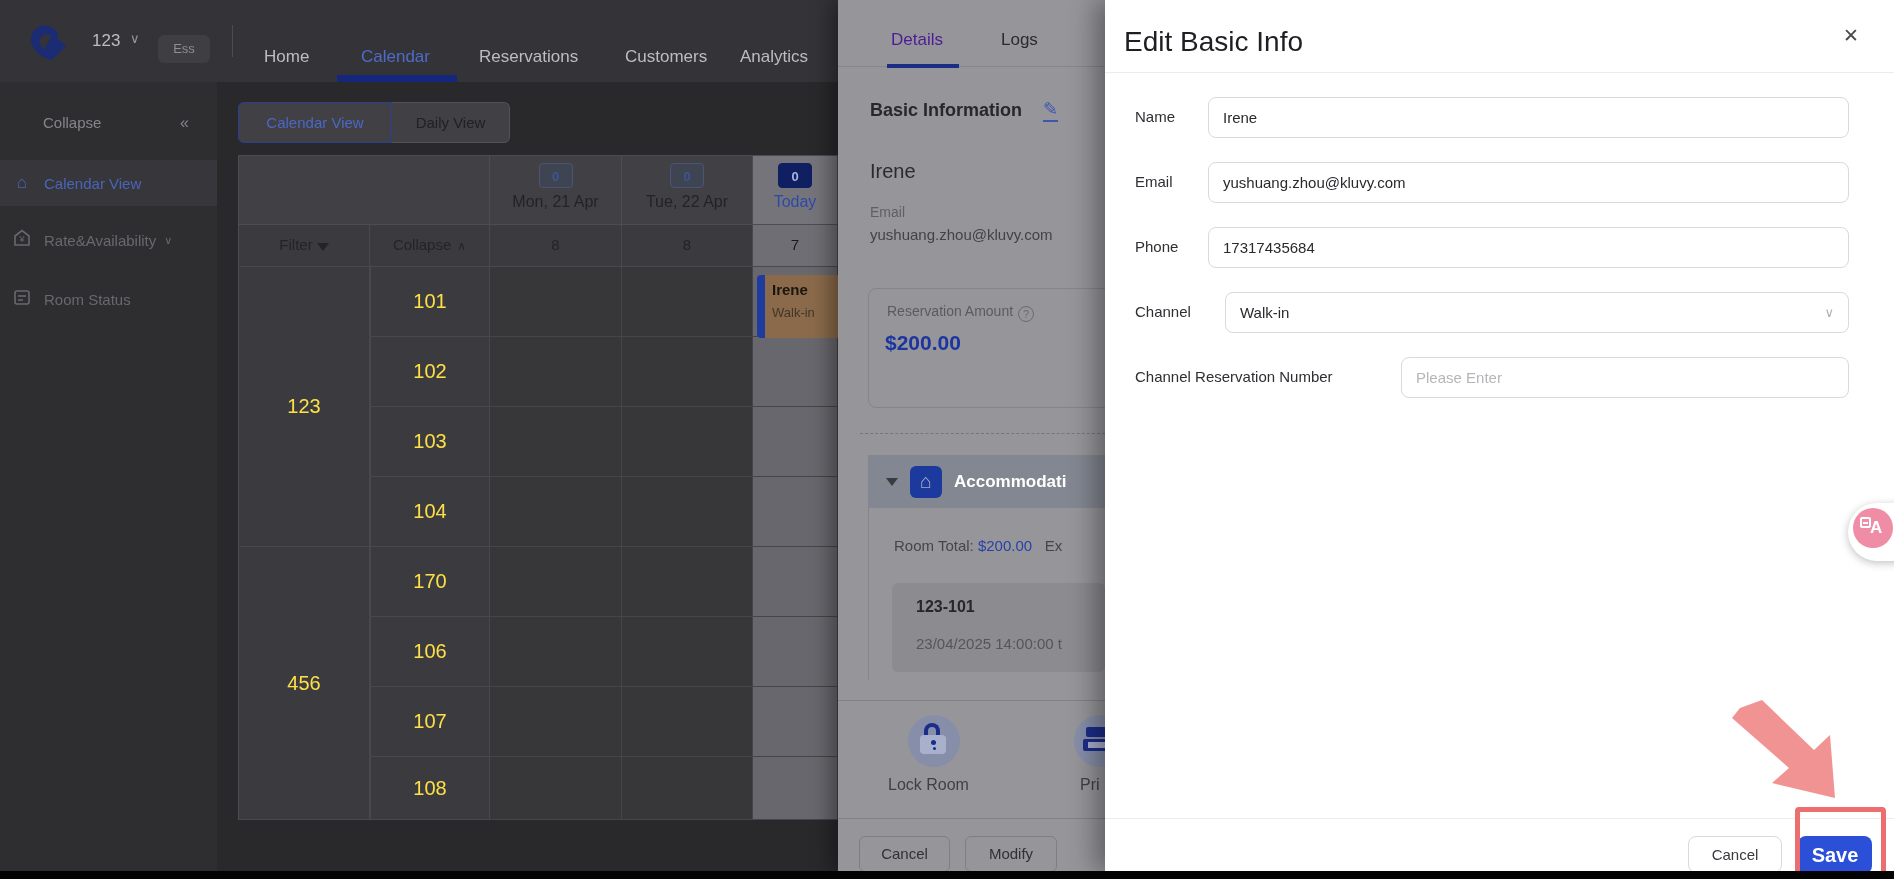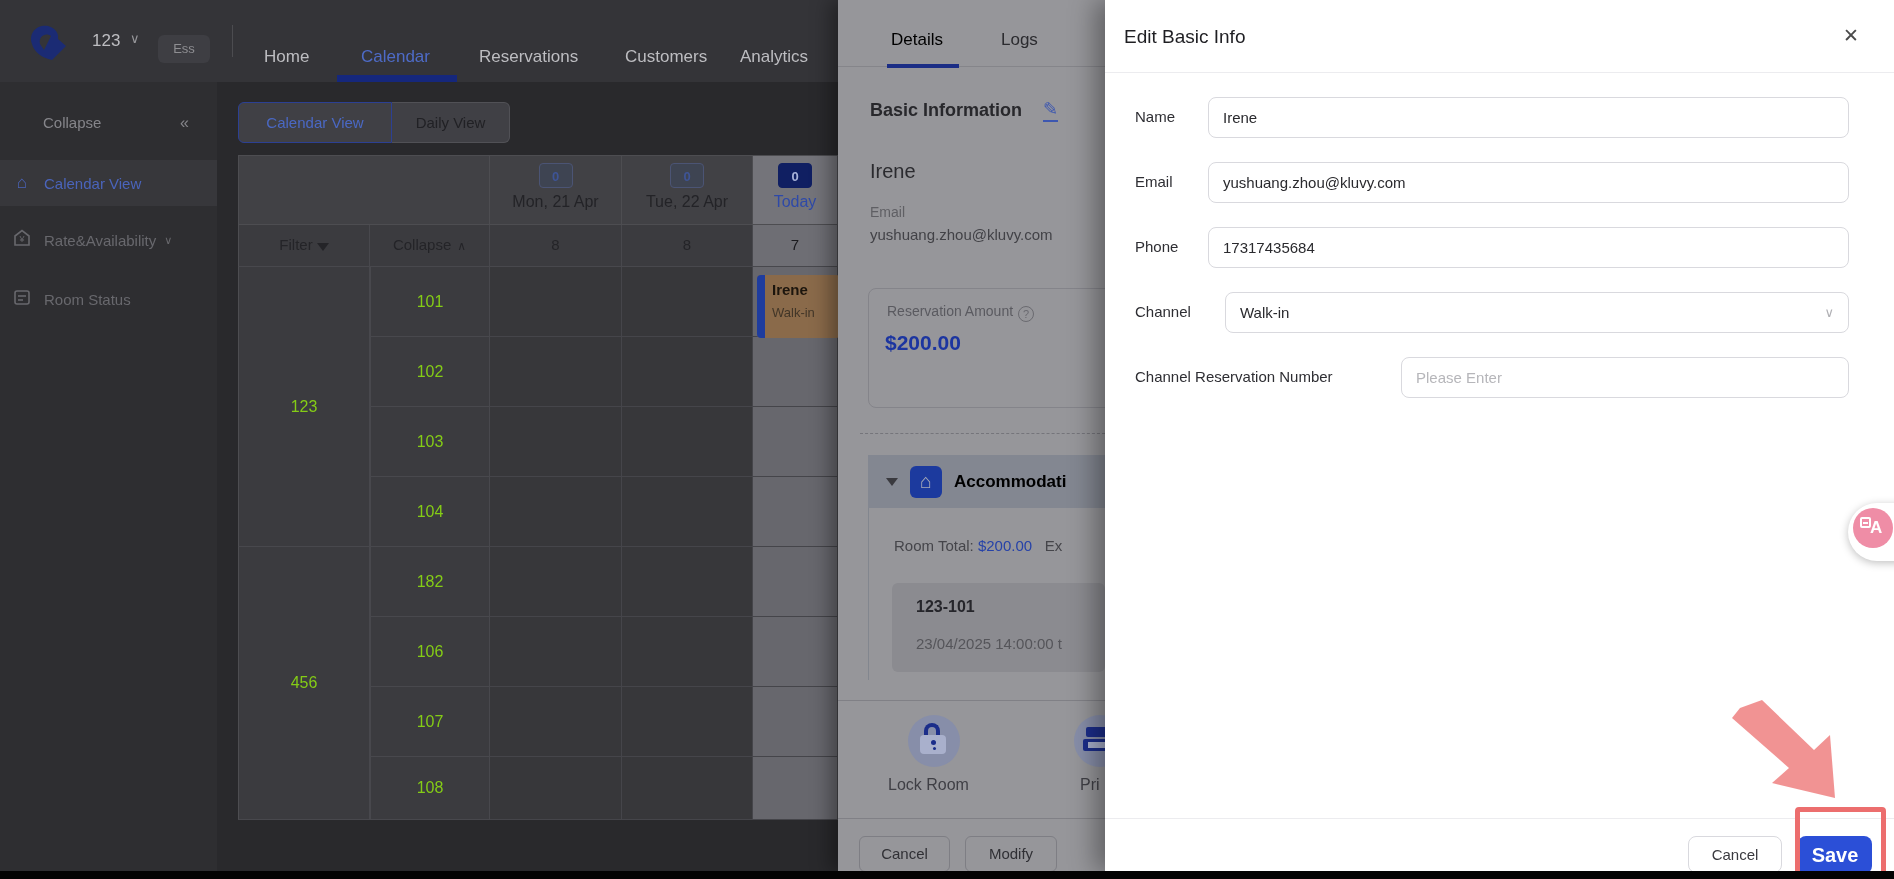--- a/index.html
+++ b/index.html
@@ -50,21 +50,21 @@
   .first { border-left:1px solid #4d4d51 !important; }
   .day-badge { display:inline-block; min-width:34px; height:25px; line-height:25px;
                border-radius:4px; background:#3e4452; border:1px solid #4b5474;
                color:#3e5496; font-size:13px; font-weight:bold; text-align:center; }
   .day-badge.today { background:#101f62; border-color:#101f62; color:#a9b3da; }
   .day-label { font-size:16px; color:#232327; text-align:center; margin-top:5px; }
   .day-label.today { color:#2e49a8; }
   .hdr-inner { text-align:center; padding-top:7px; }
 
   .body-cell { position:absolute; background:#3b3b3f; border:1px solid #48484d;
-               border-top:none; color:#84cc16; font-size:16px; display:flex;
+               border-top:none; color:#fde047; font-size:20px; display:flex;
                align-items:center; justify-content:center; }
   .day-col-cell { position:absolute; background:#37373a; border-right:1px solid #45454a;
                   border-bottom:1px solid #45454a; }
   .day-col-cell.today { background:#67676d; }
 
   #resv-block { left:519px; top:190px; width:83px; height:63px; background:#8a6a4a;
                 border-radius:4px; overflow:hidden; cursor:pointer; }
   #resv-bar { position:absolute; left:0; top:0; width:8px; height:63px; background:#1e3c9e; }
   #resv-name { position:absolute; left:15px; top:6px; font-size:15px; font-weight:bold;
                color:#1c150d; }
@@ -86,21 +86,21 @@
   .rng-arrow { color:#55555a; margin:0 8px; cursor:pointer; }
   .funnel { display:inline-block; width:0; height:0; border-left:6px solid transparent;
             border-right:6px solid transparent; border-top:8px solid #242428;
             position:relative; top:1px; margin-left:4px; }
   .chev { font-size:12px; color:#242428; margin-left:6px; }
 
   
   #drawer { left:838px; top:0; width:1056px; height:872px; background:#96969a; z-index:5;
             box-shadow:-8px 0 18px rgba(0,0,0,.35); }
   .dtab { position:absolute; top:30px; font-size:17px; cursor:pointer; }
-  #dtab-details { left:53px; color:#000000; }
+  #dtab-details { left:53px; color:#4c1d95; }
   #dtab-logs { left:163px; color:#2b2b2f; }
   #dtab-line { position:absolute; left:0; top:66px; width:267px; height:1px; background:#85858a; }
   #dtab-active { position:absolute; left:49px; top:64px; width:72px; height:4px; background:#1b2d85; }
   #d-basic { position:absolute; left:32px; top:100px; font-size:18px; font-weight:bold; color:#28282c; }
   #d-pencil { position:absolute; left:205px; top:98px; color:#3d57b0; font-size:18px;
               border-bottom:2px solid #3d57b0; cursor:pointer; }
   #d-guest { position:absolute; left:32px; top:160px; font-size:20px; color:#2b2b2f; }
   #d-email-lb { position:absolute; left:32px; top:204px; font-size:14px; color:#5f5f64; }
   #d-email { position:absolute; left:32px; top:226px; font-size:15px; color:#424247; }
   #d-card { position:absolute; left:30px; top:288px; width:260px; height:120px;
@@ -110,21 +110,21 @@
            border-radius:50%; text-align:center; line-height:15px; font-size:11px;
            color:#6a6a70; margin-left:5px; vertical-align:-2px; }
   #d-amount { position:absolute; left:16px; top:42px; font-size:21px; font-weight:bold; color:#1c35a0; }
   #d-dash { position:absolute; left:22px; top:433px; width:245px; border-top:1px dashed #75757b; }
   #d-accom { position:absolute; left:30px; top:455px; width:237px; height:53px; background:#838791;
              display:flex; align-items:center; }
   .caret-down { width:0; height:0; border-left:6px solid transparent; border-right:6px solid transparent;
                 border-top:8px solid #3a3a3f; margin:0 12px 0 18px; }
   #accom-tile { width:32px; height:32px; background:#1c3a9e; border-radius:6px; color:#a7abb8;
                 text-align:center; line-height:30px; font-size:20px; margin-right:12px; }
-  #d-accom-tt { font-size:17px; font-weight:bold; color:#000000; white-space:nowrap; }
+  #d-accom-tt { font-size:17px; font-weight:bold; color:#ffffff; white-space:nowrap; }
   #d-sect-edge { position:absolute; left:30px; top:508px; width:1px; height:172px; background:#82868e; }
   #d-roomtotal { position:absolute; left:56px; top:537px; font-size:15px; color:#45454a; white-space:nowrap; }
   #d-roomtotal b { color:#2642a8; font-weight:normal; }
   #d-roomcard { position:absolute; left:54px; top:583px; width:213px; height:89px;
                 background:#8b8b90; border-radius:6px; }
   #d-roomno { position:absolute; left:24px; top:15px; font-size:16px; font-weight:bold; color:#26262b; }
   #d-roomdate { position:absolute; left:24px; top:52px; font-size:15px; color:#55555a; white-space:nowrap; }
   .d-div { position:absolute; left:0; width:267px; height:1px; background:#808086; }
   .act-circle { position:absolute; width:52px; height:52px; border-radius:50%; background:#878ea9;
                 cursor:pointer; }
@@ -140,21 +140,21 @@
   .prn-b { position:absolute; left:9px; top:24px; width:30px; height:12px; background:#1b2d8a;
            border-radius:2px; }
   .prn-c { position:absolute; left:14px; top:27px; width:20px; height:6px; background:#a9b0cc; }
   .d-btn { position:absolute; top:836px; height:36px; background:#96969a; border:1px solid #7e7e84;
            border-radius:6px; font-size:15px; color:#303035; text-align:center; line-height:34px;
            cursor:pointer; }
 
   
   #modal { left:1105px; top:0; width:789px; height:872px; background:#ffffff; z-index:10;
            box-shadow:-10px 0 24px rgba(0,0,0,.35); }
-  #m-title { position:absolute; left:19px; top:26px; font-size:19px; font-weight:500; color:#1f1f23; }
+  #m-title { position:absolute; left:19px; top:26px; font-size:28px; font-weight:500; color:#1f1f23; }
   #m-close { position:absolute; left:738px; top:24px; font-size:19px; color:#4a4a4a; cursor:pointer; }
   .m-div { position:absolute; left:0; width:789px; height:1px; background:#ececef; }
   .m-label { position:absolute; left:30px; font-size:15px; color:#2e2e33; }
   .m-input { position:absolute; height:41px; border:1px solid #d9d9de; border-radius:8px;
              font-size:15px; color:#2a2a2e; padding:0 14px; display:flex; align-items:center;
              background:#fff; cursor:text; }
   .m-input.placeholder { color:#b6b6ba; }
   .m-chev { position:absolute; right:14px; color:#b0b0b4; font-size:13px; }
   #m-cancel { position:absolute; left:583px; top:836px; width:94px; height:37px; background:#fff;
               border:1px solid #d9d9de; border-radius:8px; font-size:15px; color:#3a3a3f;
@@ -273,21 +273,21 @@
     <div class="cnt-cell" style="left:384px; width:131px">8</div>
     <div class="cnt-cell" style="left:515px; width:85px; background:#6e6e74; color:#1a1a1e">7</div>
 
     <div class="body-cell first" style="left:0; top:182px; width:132px; height:280px">123</div>
     <div class="body-cell first" style="left:0; top:462px; width:132px; height:273px">456</div>
 
     <div class="body-cell" style="left:132px; top:182px; width:120px; height:70px">101</div>
     <div class="body-cell" style="left:132px; top:252px; width:120px; height:70px">102</div>
     <div class="body-cell" style="left:132px; top:322px; width:120px; height:70px">103</div>
     <div class="body-cell" style="left:132px; top:392px; width:120px; height:70px">104</div>
-    <div class="body-cell" style="left:132px; top:462px; width:120px; height:70px">182</div>
+    <div class="body-cell" style="left:132px; top:462px; width:120px; height:70px">170</div>
     <div class="body-cell" style="left:132px; top:532px; width:120px; height:70px">106</div>
     <div class="body-cell" style="left:132px; top:602px; width:120px; height:70px">107</div>
     <div class="body-cell" style="left:132px; top:672px; width:120px; height:63px">108</div>
 
     <div class="day-col-cell" style="left:252px; top:182px; width:132px; height:70px"></div>
     <div class="day-col-cell" style="left:252px; top:252px; width:132px; height:70px"></div>
     <div class="day-col-cell" style="left:252px; top:322px; width:132px; height:70px"></div>
     <div class="day-col-cell" style="left:252px; top:392px; width:132px; height:70px"></div>
     <div class="day-col-cell" style="left:252px; top:462px; width:132px; height:70px"></div>
     <div class="day-col-cell" style="left:252px; top:532px; width:132px; height:70px"></div>

